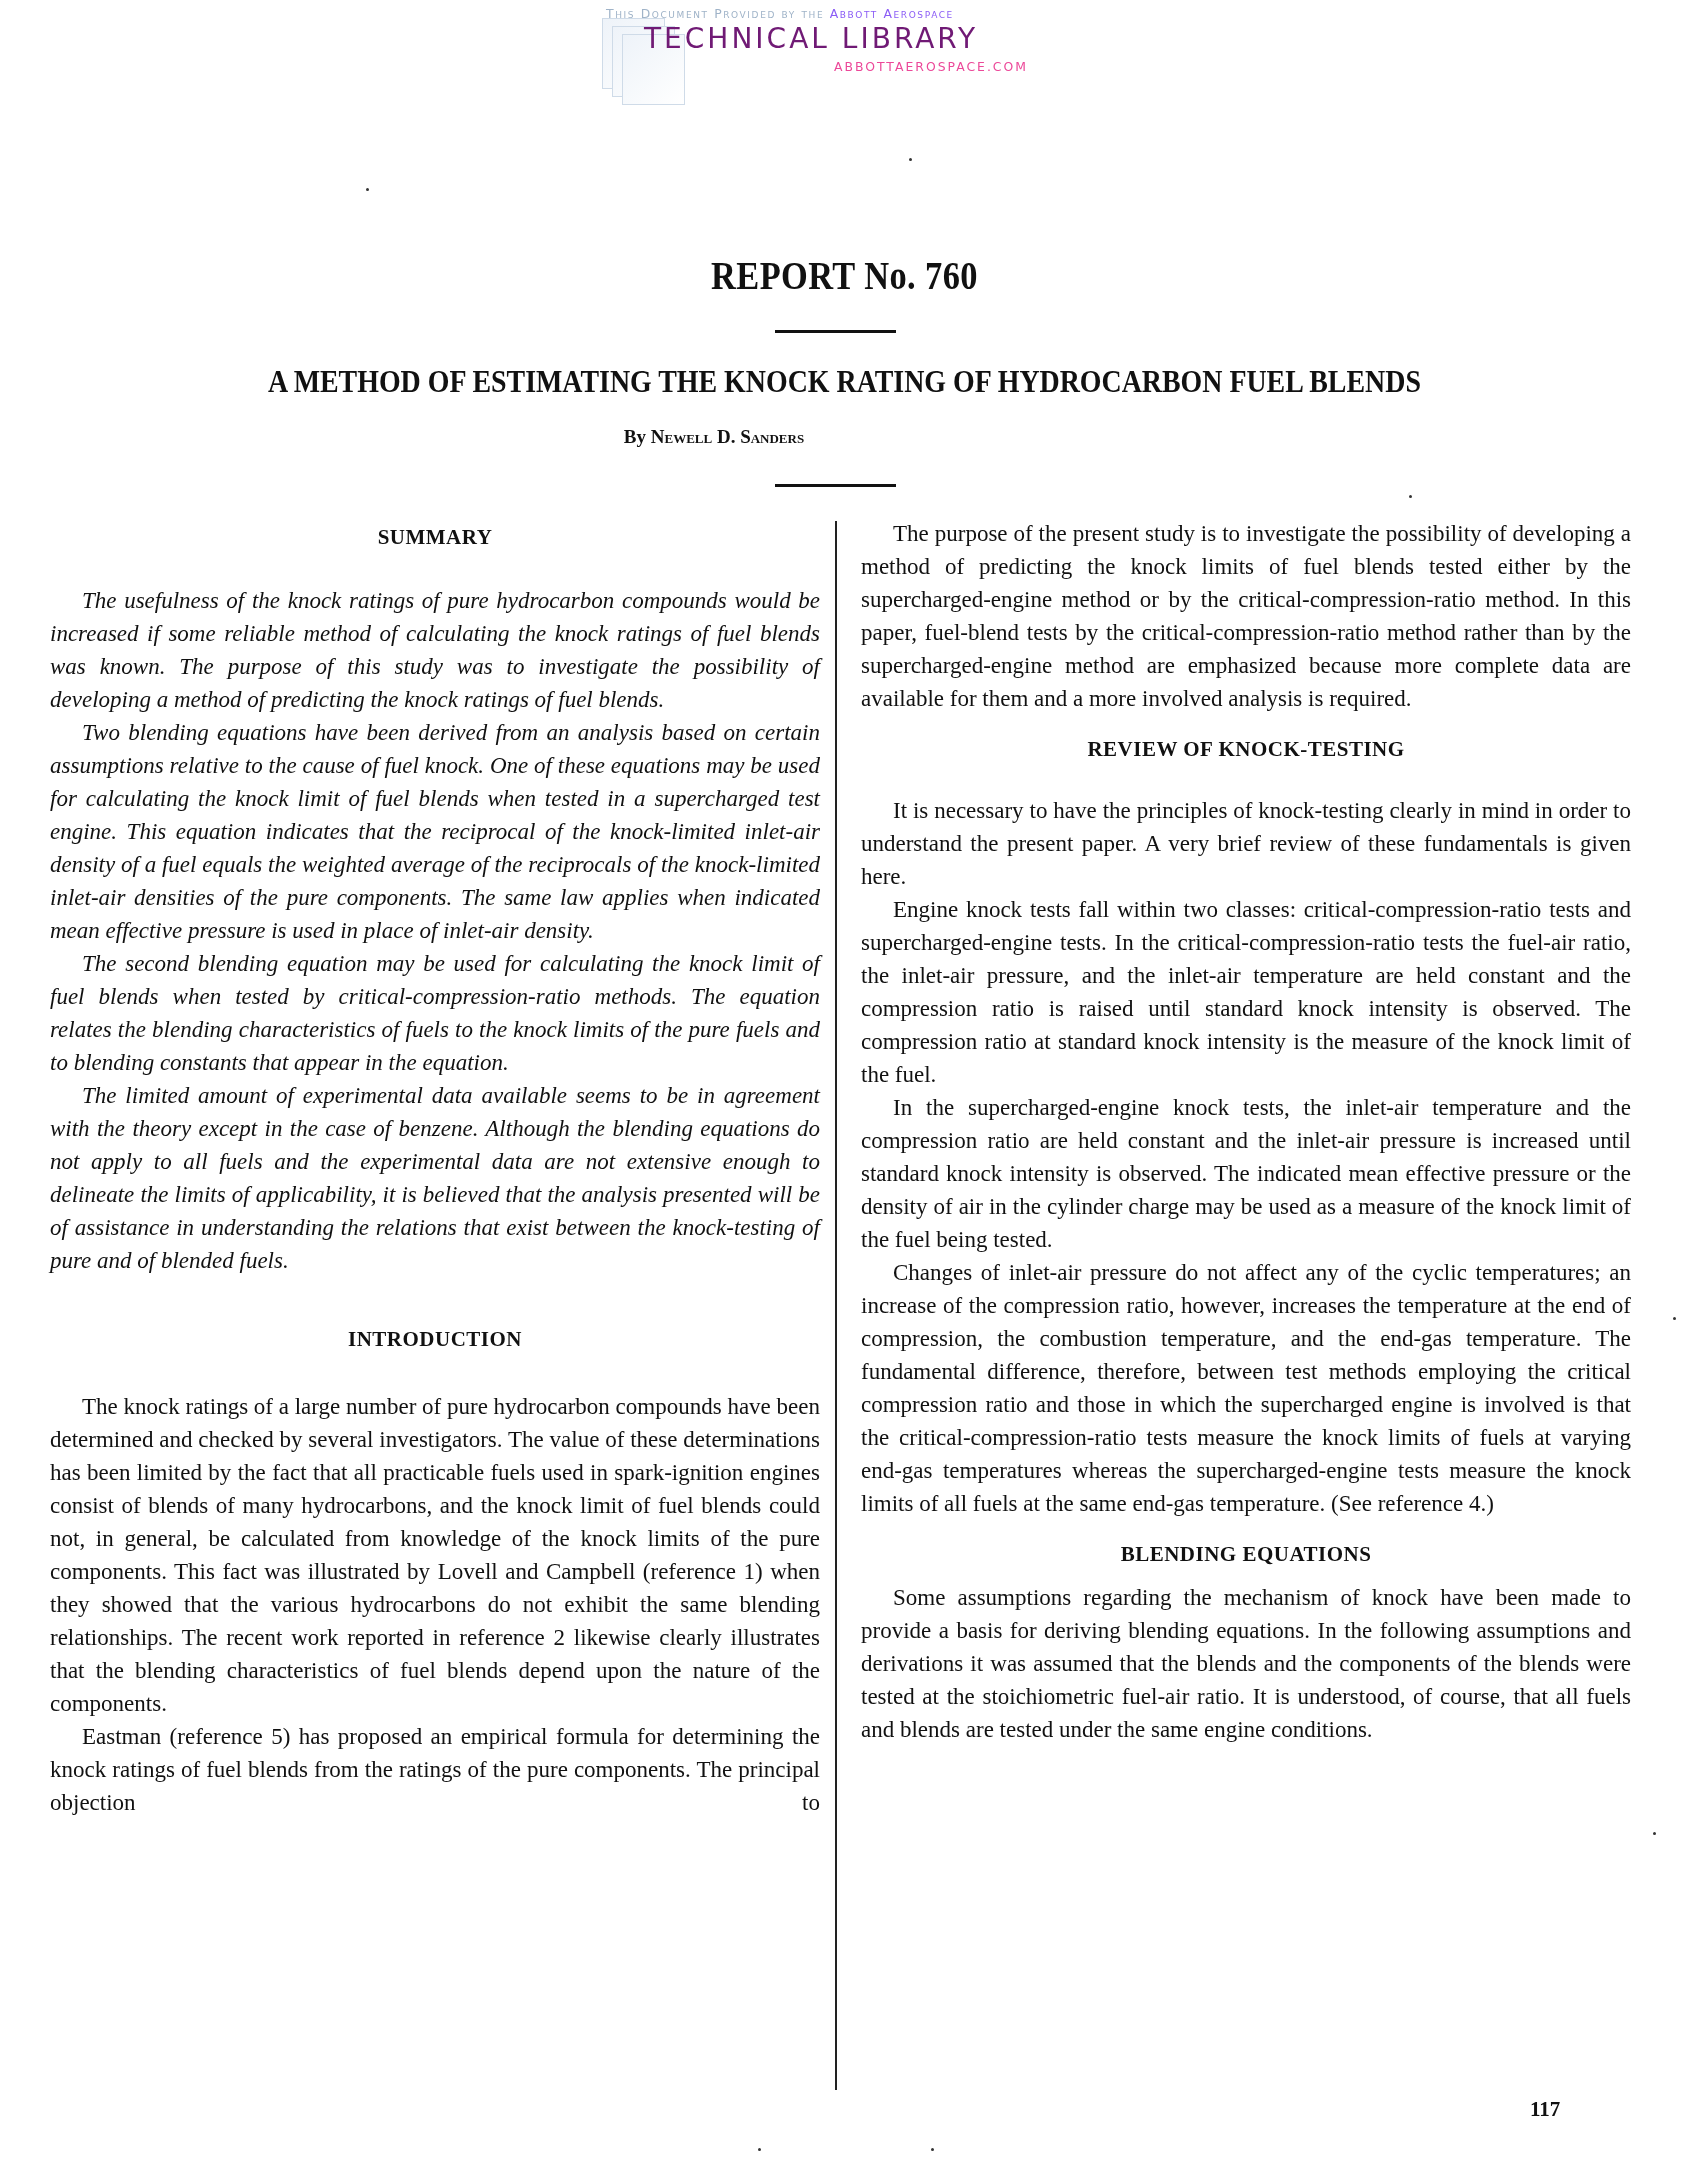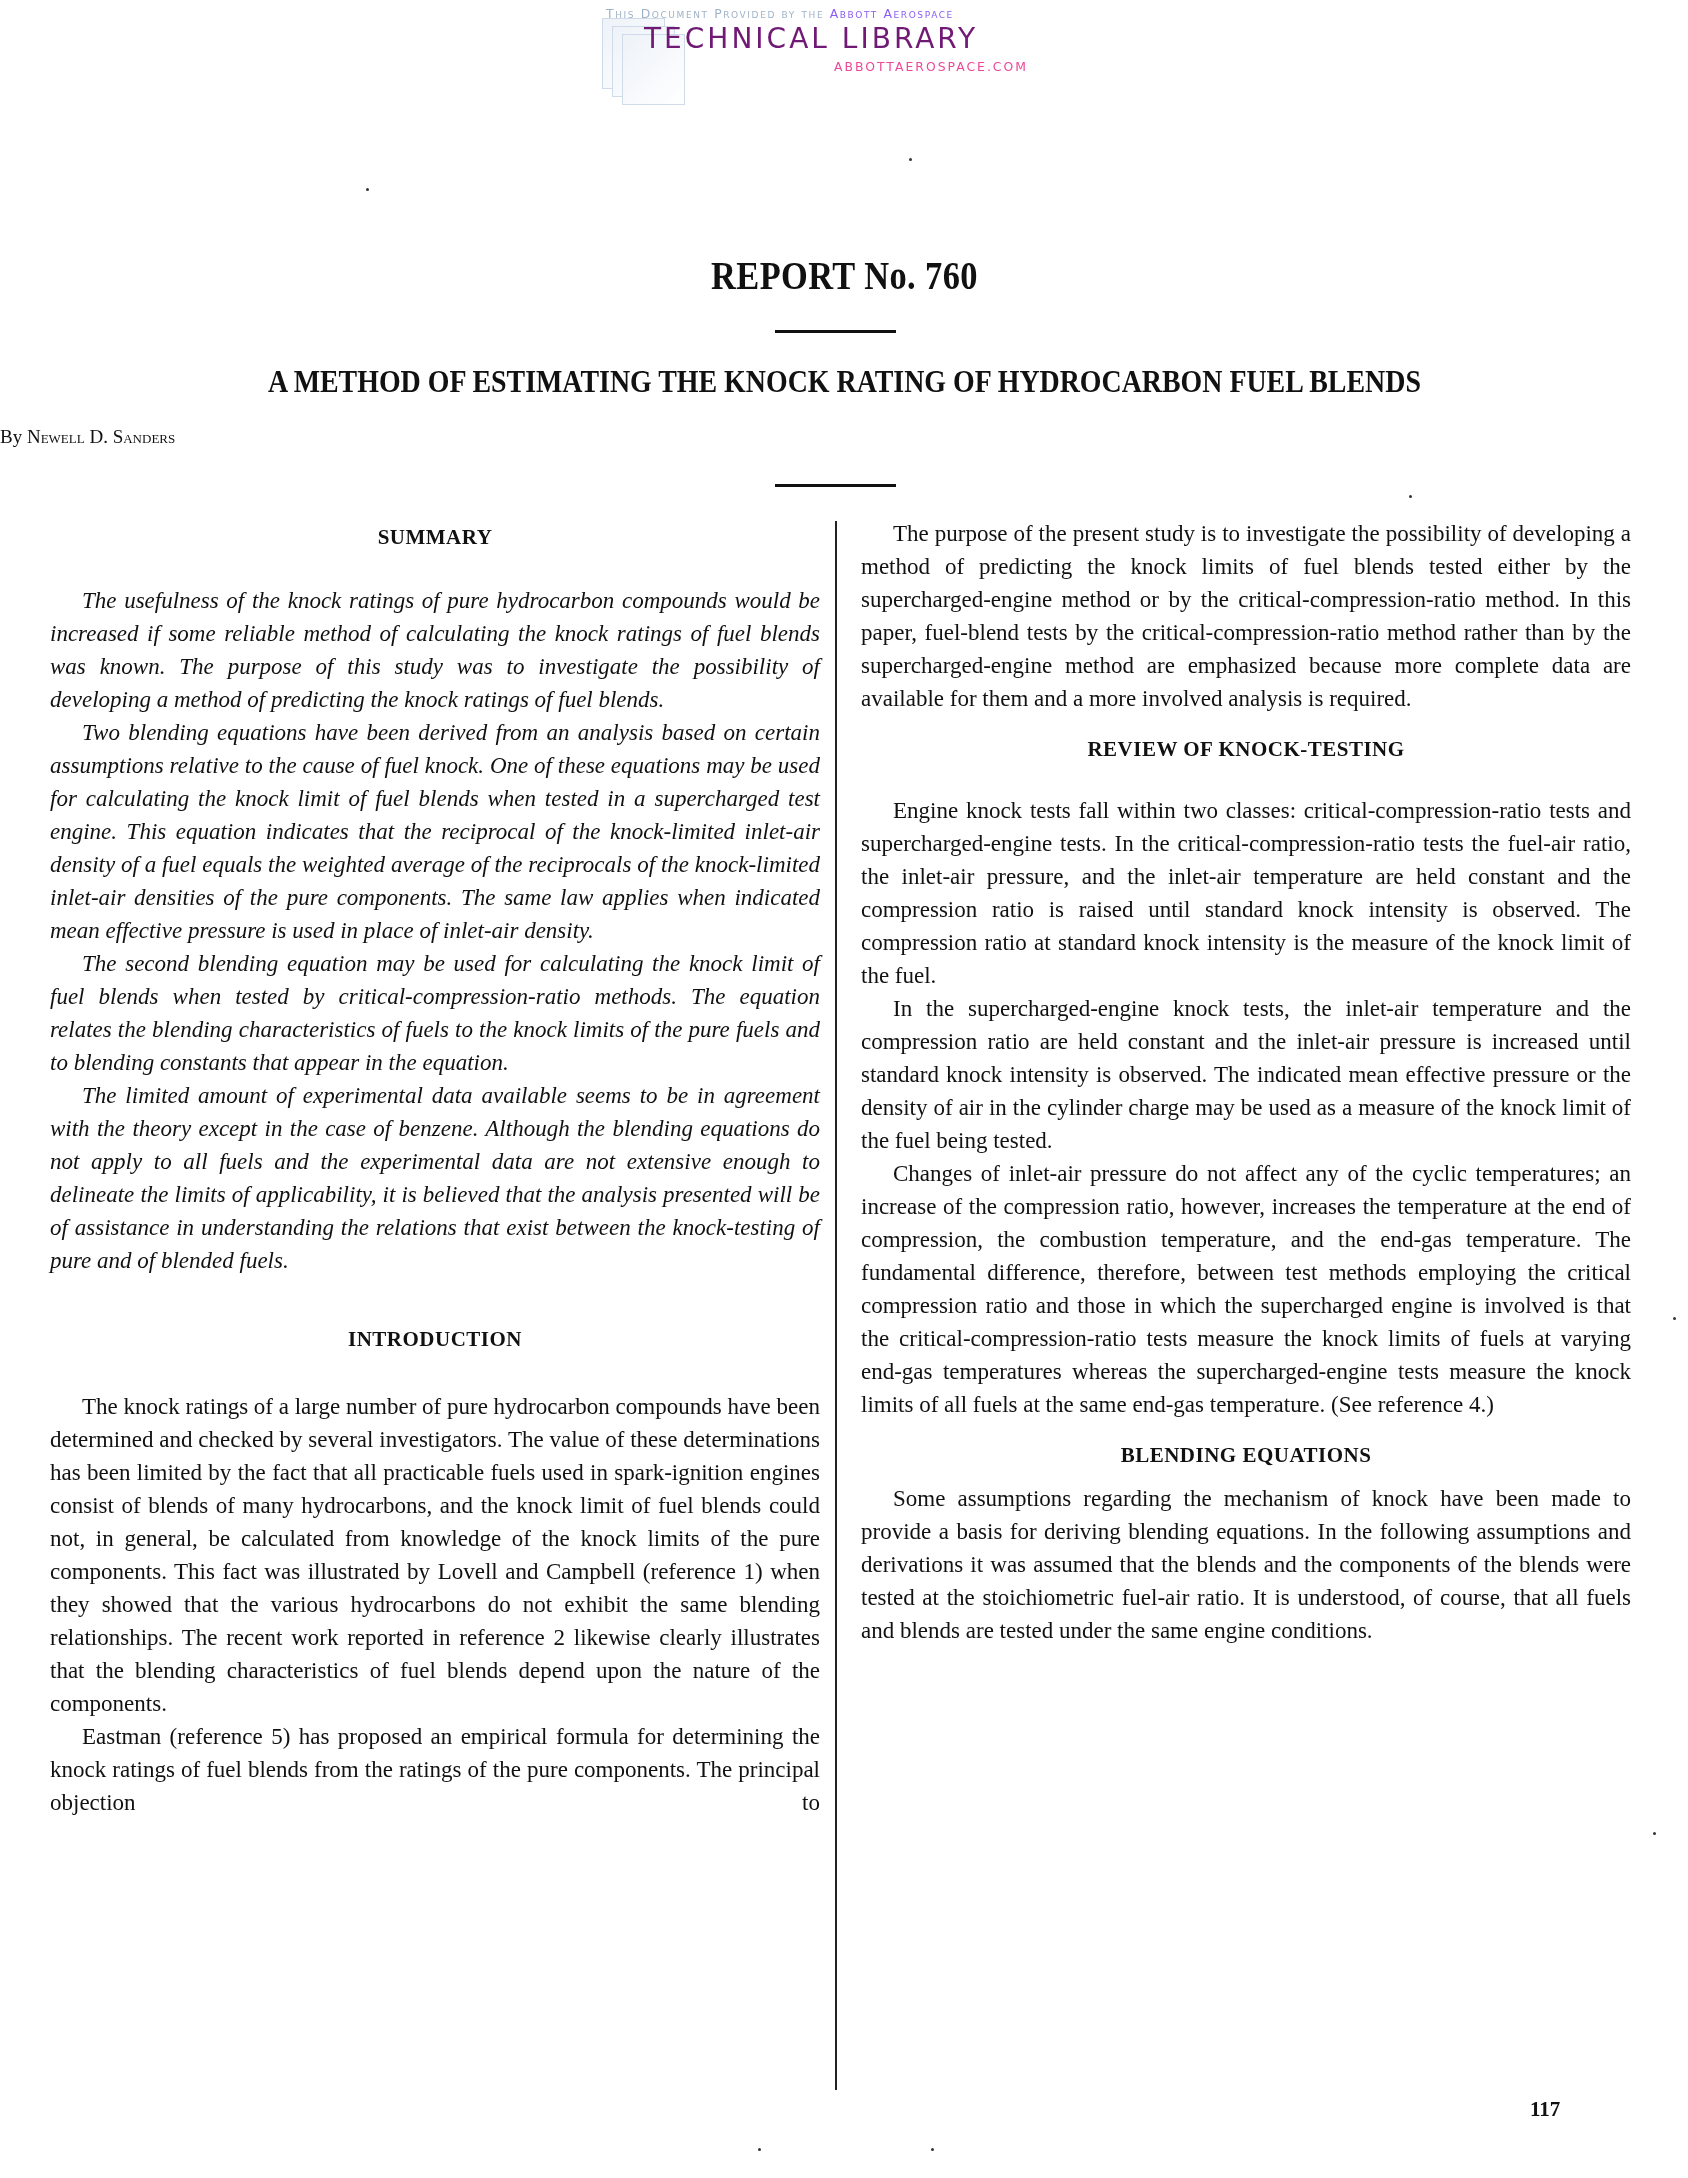--- a/index.html
+++ b/index.html
@@ -20,22 +20,22 @@
               font-size: 12.4px; letter-spacing: 2px; color: #ec4899; white-space: nowrap; }
 
   
   .report-no { position: absolute; left: 0; width: 1689px; top: 252px; text-align: center;
                font-size: 40px; font-weight: bold; letter-spacing: 0.5px; transform: scaleX(0.86); }
   .rule { position: absolute; height: 3px; background: #111; }
   .rule1 { left: 775px; width: 121px; top: 330px; }
   .rule2 { left: 775px; width: 121px; top: 484px; }
   .title { position: absolute; left: 0; width: 1689px; top: 364px; text-align: center;
            font-size: 31px; font-weight: bold; white-space: nowrap; transform: scaleX(0.9); }
-  .byline { position: absolute; left: 0; width: 1428px; top: 426px; text-align: left;
-            font-size: 19px; white-space: nowrap; }
+  .byline { position: absolute; left: 0; width: 1428px; top: 426px; text-align: center;
+            font-size: 19px; white-space: nowrap; font-weight: bold; }
   .byline .sc { font-variant: small-caps; }
 
   
   .col { position: absolute; top: 517px; width: 770px; font-size: 23px; line-height: 33px;
          text-align: justify; }
   .col-left { left: 50px; }
   .col-right { left: 861px; }
   .col p { margin: 0; text-indent: 32px; }
   .col p.noindent { text-indent: 0; }
   .summary p { font-style: italic; }
@@ -92,20 +92,21 @@
 </div>
 
 <div class="divider"></div>
 
 <div class="col col-right">
   <div>
     <p>The purpose of the present study is to investigate the possibility of developing a method of predicting the knock limits of fuel blends tested either by the supercharged-engine method or by the critical-compression-ratio method. In this paper, fuel-blend tests by the critical-compression-ratio method rather than by the supercharged-engine method are emphasized because more complete data are available for them and a more involved analysis is required.</p>
   </div>
   <h2 class="h-review">REVIEW OF KNOCK-TESTING</h2>
   <div>
+    <p>It is necessary to have the principles of knock-testing clearly in mind in order to understand the present paper. A very brief review of these fundamentals is given here.</p>
     <p>Engine knock tests fall within two classes: critical-compression-ratio tests and supercharged-engine tests. In the critical-compression-ratio tests the fuel-air ratio, the inlet-air pressure, and the inlet-air temperature are held constant and the compression ratio is raised until standard knock intensity is observed. The compression ratio at standard knock intensity is the measure of the knock limit of the fuel.</p>
     <p>In the supercharged-engine knock tests, the inlet-air temperature and the compression ratio are held constant and the inlet-air pressure is increased until standard knock intensity is observed. The indicated mean effective pressure or the density of air in the cylinder charge may be used as a measure of the knock limit of the fuel being tested.</p>
     <p>Changes of inlet-air pressure do not affect any of the cyclic temperatures; an increase of the compression ratio, however, increases the temperature at the end of compression, the combustion temperature, and the end-gas temperature. The fundamental difference, therefore, between test methods employing the critical compression ratio and those in which the supercharged engine is involved is that the critical-compression-ratio tests measure the knock limits of fuels at varying end-gas temperatures whereas the supercharged-engine tests measure the knock limits of all fuels at the same end-gas temperature. (See reference 4.)</p>
   </div>
   <h2 class="h-blend">BLENDING EQUATIONS</h2>
   <div>
     <p>Some assumptions regarding the mechanism of knock have been made to provide a basis for deriving blending equations. In the following assumptions and derivations it was assumed that the blends and the components of the blends were tested at the stoichiometric fuel-air ratio. It is understood, of course, that all fuels and blends are tested under the same engine conditions.</p>
   </div>
 </div>
 

